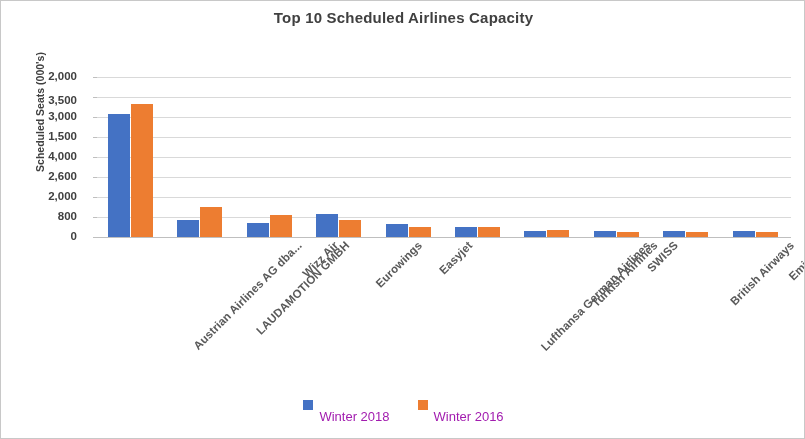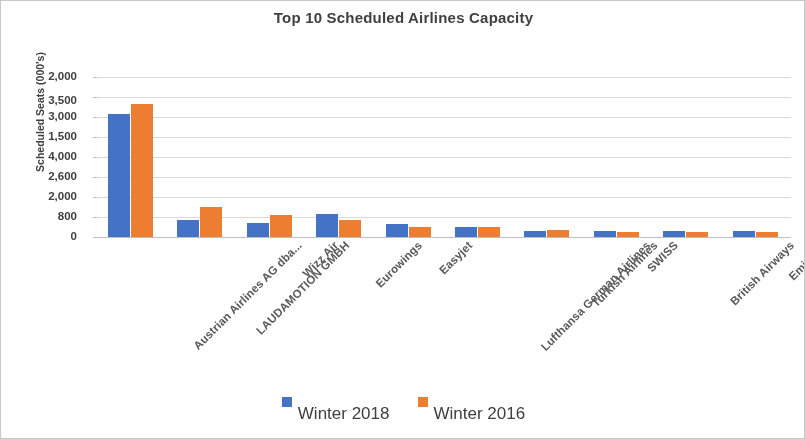--- a/index.html
+++ b/index.html
@@ -139,22 +139,22 @@
     display: flex;
     align-items: center;
     gap: 6px;
   }
   .legend-swatch {
     width: 10px;
     height: 10px;
     display: inline-block;
   }
   .legend-label {
-    color: #404040;
-    font-size: 17px;
+    color: #a21caf;
+    font-size: 13px;
     margin-top: 24px;
   }
 </style>
 </head>
 <body>
 
 <div id="chart-frame">
 
   <div id="chart-title">
     <span>Top 10 Scheduled Airlines Capacity</span>

